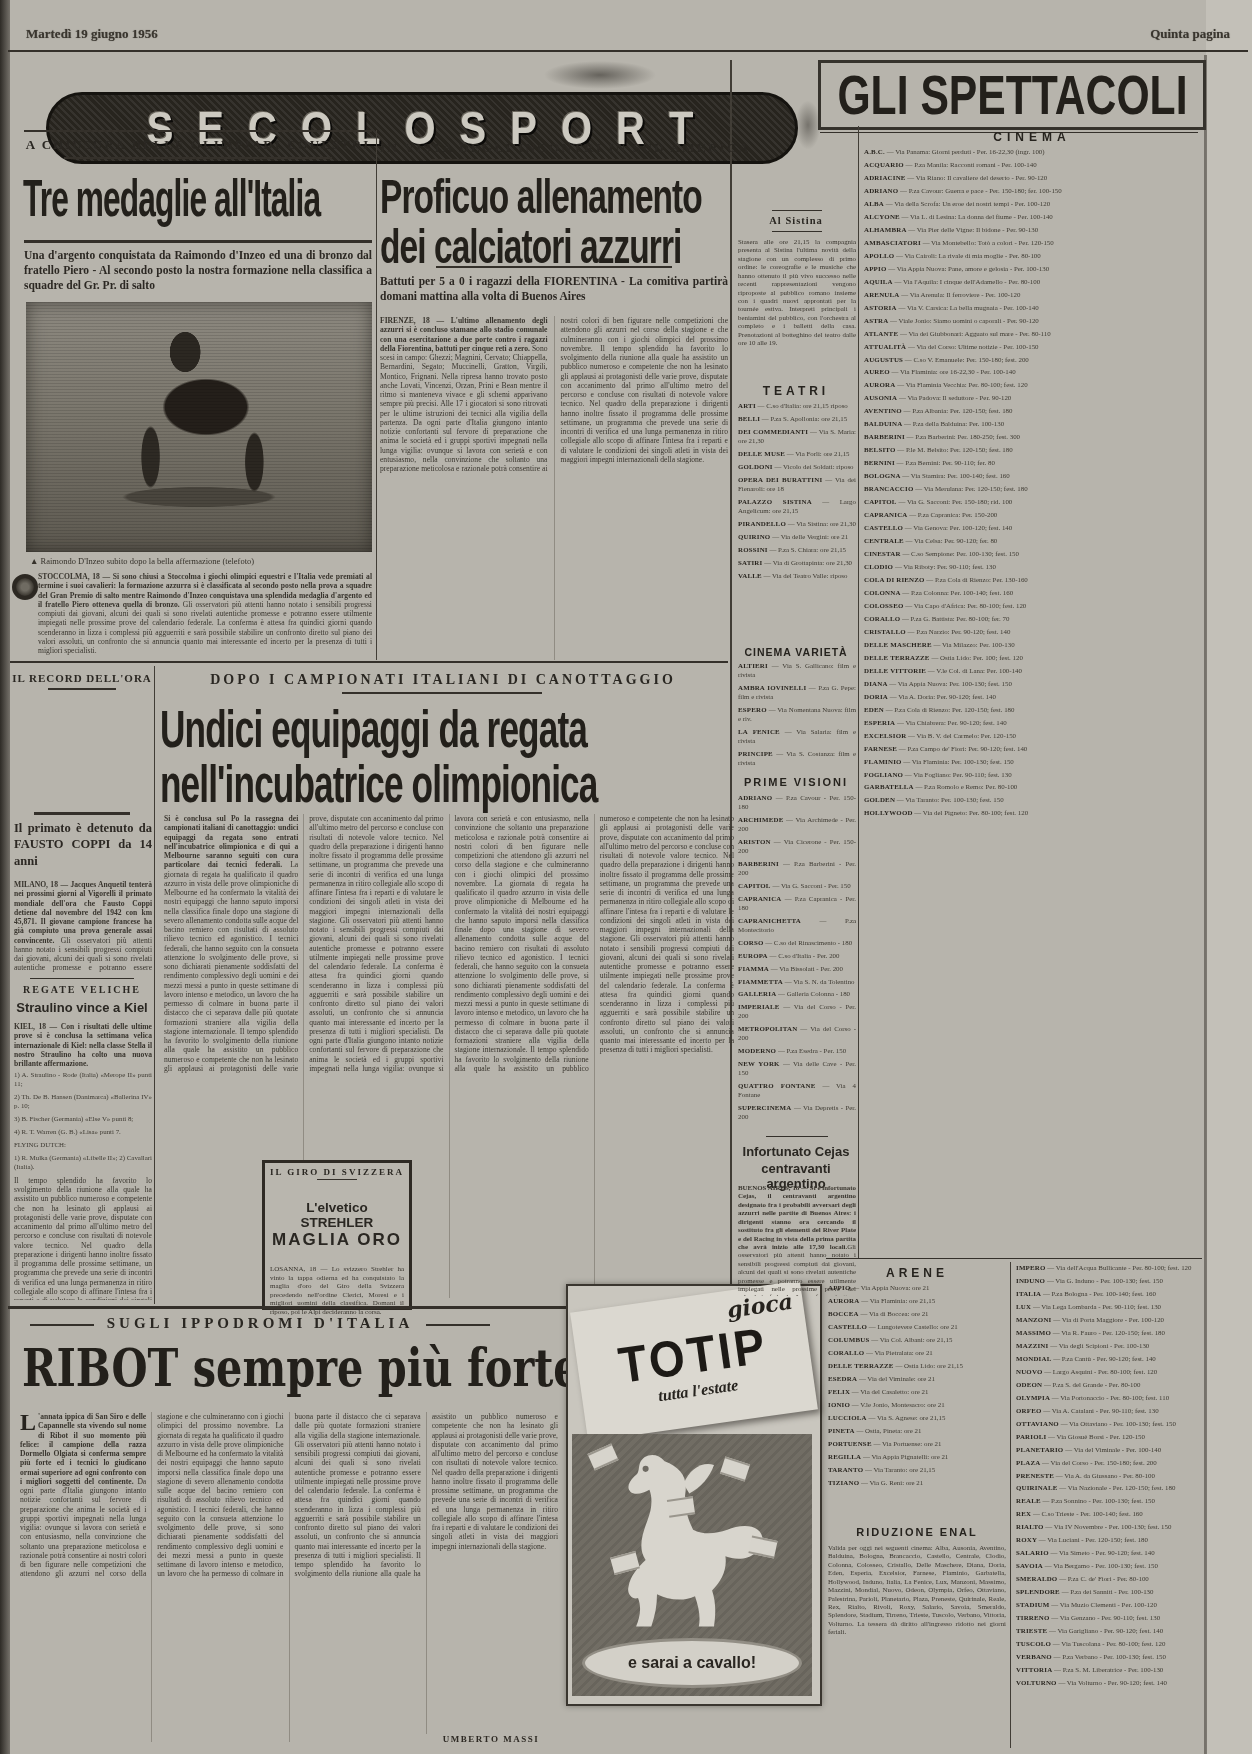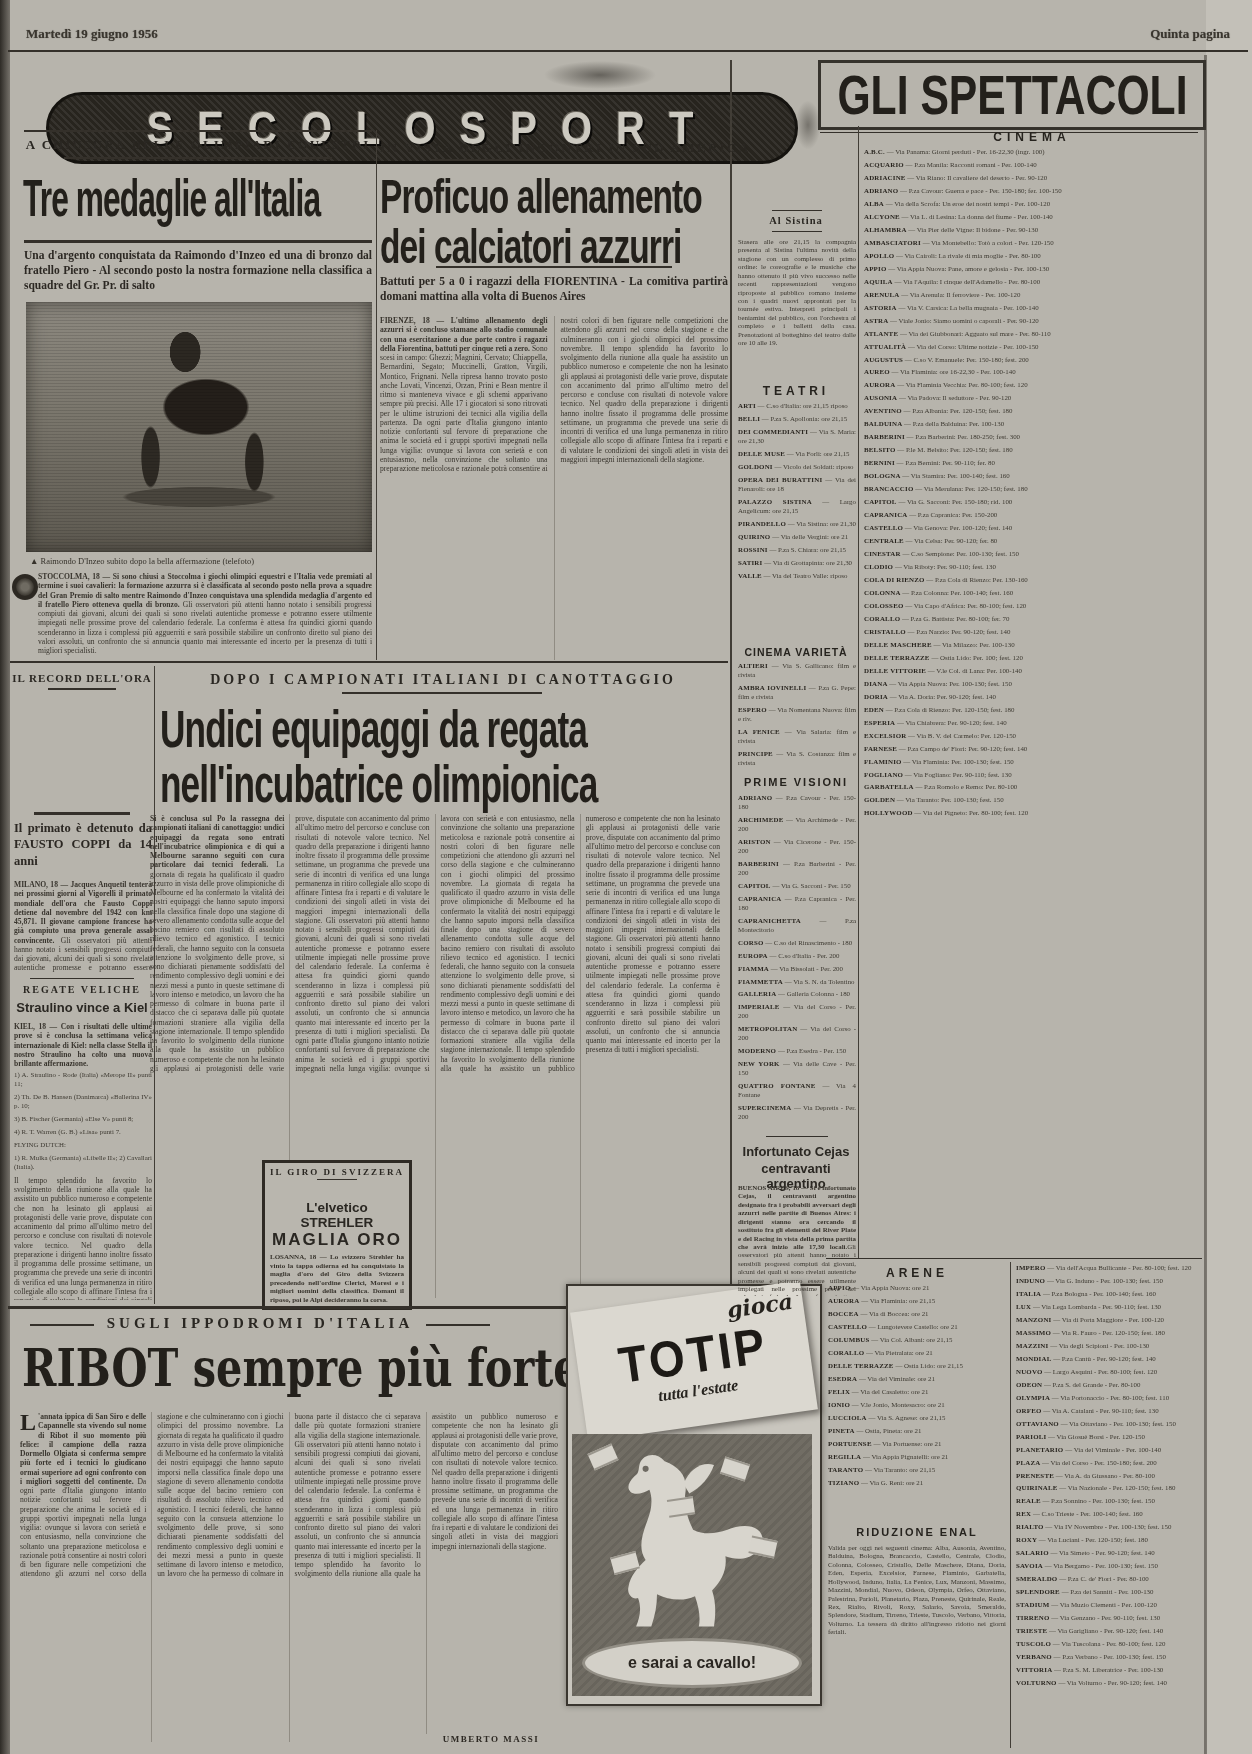--- a/index.html
+++ b/index.html
@@ -140,38 +140,38 @@
   </div>
 
   <div class="abs vrule" style="left:154px;top:666px;width:1px;height:638px;"></div>
 
   <div class="abs kicker" style="left:158px;top:672px;width:570px;font-size:14px;letter-spacing:3px;">DOPO I CAMPIONATI ITALIANI DI CANOTTAGGIO</div>
   <div class="abs rule" style="left:342px;top:692px;width:200px;height:2px;"></div>
   <div class="abs" style="left:160px;top:700px;width:568px;">
     <span class="hl-sans" style="display:inline-block;font-size:40px;transform:scale(.88,1.3);letter-spacing:-1px;">Undici equipaggi da regata</span><br>
     <span class="hl-sans" style="display:inline-block;font-size:40px;transform:scale(.88,1.3);letter-spacing:-1px;margin-top:10px;">nell'incubatrice olimpionica</span>
   </div>
-  <div class="abs body-text cols4" style="left:150px;top:814px;width:570px;height:484px;font-family:Liberation Serif, serif;">
+  <div class="abs body-text cols4" style="left:164px;top:814px;width:570px;height:484px;font-family:Liberation Serif, serif;">
     <span class="dl">Si è conclusa sul Po la rassegna dei campionati italiani di canottaggio: undici equipaggi da regata sono entrati nell'incubatrice olimpionica e di qui a Melbourne saranno seguiti con cura particolare dai tecnici federali. </span>
     <span>La giornata di regata ha qualificato il quadro azzurro in vista delle prove olimpioniche di Melbourne ed ha confermato la vitalità dei nostri equipaggi che hanno saputo imporsi nella classifica finale dopo una stagione di severo allenamento condotta sulle acque del bacino remiero con risultati di assoluto rilievo tecnico ed agonistico. I tecnici federali, che hanno seguito con la consueta attenzione lo svolgimento delle prove, si sono dichiarati pienamente soddisfatti del rendimento complessivo degli uomini e dei mezzi messi a punto in queste settimane di lavoro intenso e metodico, un lavoro che ha permesso di colmare in buona parte il distacco che ci separava dalle più quotate formazioni straniere alla vigilia della stagione internazionale. </span>
     <span>Il tempo splendido ha favorito lo svolgimento della riunione alla quale ha assistito un pubblico numeroso e competente che non ha lesinato gli applausi ai protagonisti delle varie prove, disputate con accanimento dal primo all'ultimo metro del percorso e concluse con risultati di notevole valore tecnico. Nel quadro della preparazione i dirigenti hanno inoltre fissato il programma delle prossime settimane, un programma che prevede una serie di incontri di verifica ed una lunga permanenza in ritiro collegiale allo scopo di affinare l'intesa fra i reparti e di valutare le condizioni dei singoli atleti in vista dei maggiori impegni internazionali della stagione. </span>
     <span>Gli osservatori più attenti hanno notato i sensibili progressi compiuti dai giovani, alcuni dei quali si sono rivelati autentiche promesse e potranno essere utilmente impiegati nelle prossime prove del calendario federale. La conferma è attesa fra quindici giorni quando scenderanno in lizza i complessi più agguerriti e sarà possibile stabilire un confronto diretto sul piano dei valori assoluti, un confronto che si annuncia quanto mai interessante ed incerto per la presenza di tutti i migliori specialisti. </span>
     <span>Da ogni parte d'Italia giungono intanto notizie confortanti sul fervore di preparazione che anima le società ed i gruppi sportivi impegnati nella lunga vigilia: ovunque si lavora con serietà e con entusiasmo, nella convinzione che soltanto una preparazione meticolosa e razionale potrà consentire ai nostri colori di ben figurare nelle competizioni che attendono gli azzurri nel corso della stagione e che culmineranno con i giochi olimpici del prossimo novembre. </span>
     <span>La giornata di regata ha qualificato il quadro azzurro in vista delle prove olimpioniche di Melbourne ed ha confermato la vitalità dei nostri equipaggi che hanno saputo imporsi nella classifica finale dopo una stagione di severo allenamento condotta sulle acque del bacino remiero con risultati di assoluto rilievo tecnico ed agonistico. I tecnici federali, che hanno seguito con la consueta attenzione lo svolgimento delle prove, si sono dichiarati pienamente soddisfatti del rendimento complessivo degli uomini e dei mezzi messi a punto in queste settimane di lavoro intenso e metodico, un lavoro che ha permesso di colmare in buona parte il distacco che ci separava dalle più quotate formazioni straniere alla vigilia della stagione internazionale. </span>
     <span>Il tempo splendido ha favorito lo svolgimento della riunione alla quale ha assistito un pubblico numeroso e competente che non ha lesinato gli applausi ai protagonisti delle varie prove, disputate con accanimento dal primo all'ultimo metro del percorso e concluse con risultati di notevole valore tecnico. Nel quadro della preparazione i dirigenti hanno inoltre fissato il programma delle prossime settimane, un programma che prevede una serie di incontri di verifica ed una lunga permanenza in ritiro collegiale allo scopo di affinare l'intesa fra i reparti e di valutare le condizioni dei singoli atleti in vista dei maggiori impegni internazionali della stagione. </span>
     <span>Gli osservatori più attenti hanno notato i sensibili progressi compiuti dai giovani, alcuni dei quali si sono rivelati autentiche promesse e potranno essere utilmente impiegati nelle prossime prove del calendario federale. La conferma è attesa fra quindici giorni quando scenderanno in lizza i complessi più agguerriti e sarà possibile stabilire un confronto diretto sul piano dei valori assoluti, un confronto che si annuncia quanto mai interessante ed incerto per la presenza di tutti i migliori specialisti. </span>
   </div>
   <div class="abs sig" style="left:560px;top:1286px;width:168px;background:#b7b4ac;">ERNESTO CATANE</div>
 
   <div class="abs box-strehler" style="left:262px;top:1160px;width:134px;height:136px;">
     <div class="small-head" style="font-size:9px;letter-spacing:2px;">IL GIRO DI SVIZZERA</div>
     <div class="rule" style="width:40px;height:1px;margin:2px auto;"></div>
     <div style="font:bold 13.5px 'Liberation Sans',sans-serif;text-align:center;margin-top:20px;">L'elvetico STREHLER</div>
     <div style="font:bold 17px 'Liberation Sans',sans-serif;text-align:center;letter-spacing:2px;">MAGLIA ORO</div>
-    <div class="body-text" style="height:64px;margin-top:3px;font-size:7px;font-weight:bold;">LOSANNA, 18 — Lo svizzero Strehler ha vinto la tappa odierna ed ha conquistato la maglia d'oro del Giro della Svizzera precedendo nell'ordine Clerici, Moresi e i migliori uomini della classifica. Domani il riposo, poi le Alpi decideranno la corsa.</div>
+    <div class="body-text" style="height:64px;margin-top:15px;font-size:7px;">LOSANNA, 18 — Lo svizzero Strehler ha vinto la tappa odierna ed ha conquistato la maglia d'oro del Giro della Svizzera precedendo nell'ordine Clerici, Moresi e i migliori uomini della classifica. Domani il riposo, poi le Alpi decideranno la corsa.</div>
   </div>
 
   <div class="abs rule" style="left:8px;top:1306px;width:724px;height:3px;"></div>
 
   <div class="abs rule" style="left:30px;top:1324px;width:64px;height:2px;"></div>
   <div class="abs kicker" style="left:100px;top:1315px;width:320px;font-size:15px;letter-spacing:4px;">SUGLI IPPODROMI D'ITALIA</div>
   <div class="abs rule" style="left:426px;top:1324px;width:64px;height:2px;"></div>
   <div class="abs" style="left:22px;top:1338px;width:500px;">
     <span style="display:inline-block;font:bold 46px 'DejaVu Serif',serif;white-space:nowrap;transform:scale(.9,1.12);transform-origin:left top;color:#23201b;">RIBOT sempre più forte</span>
   </div>

